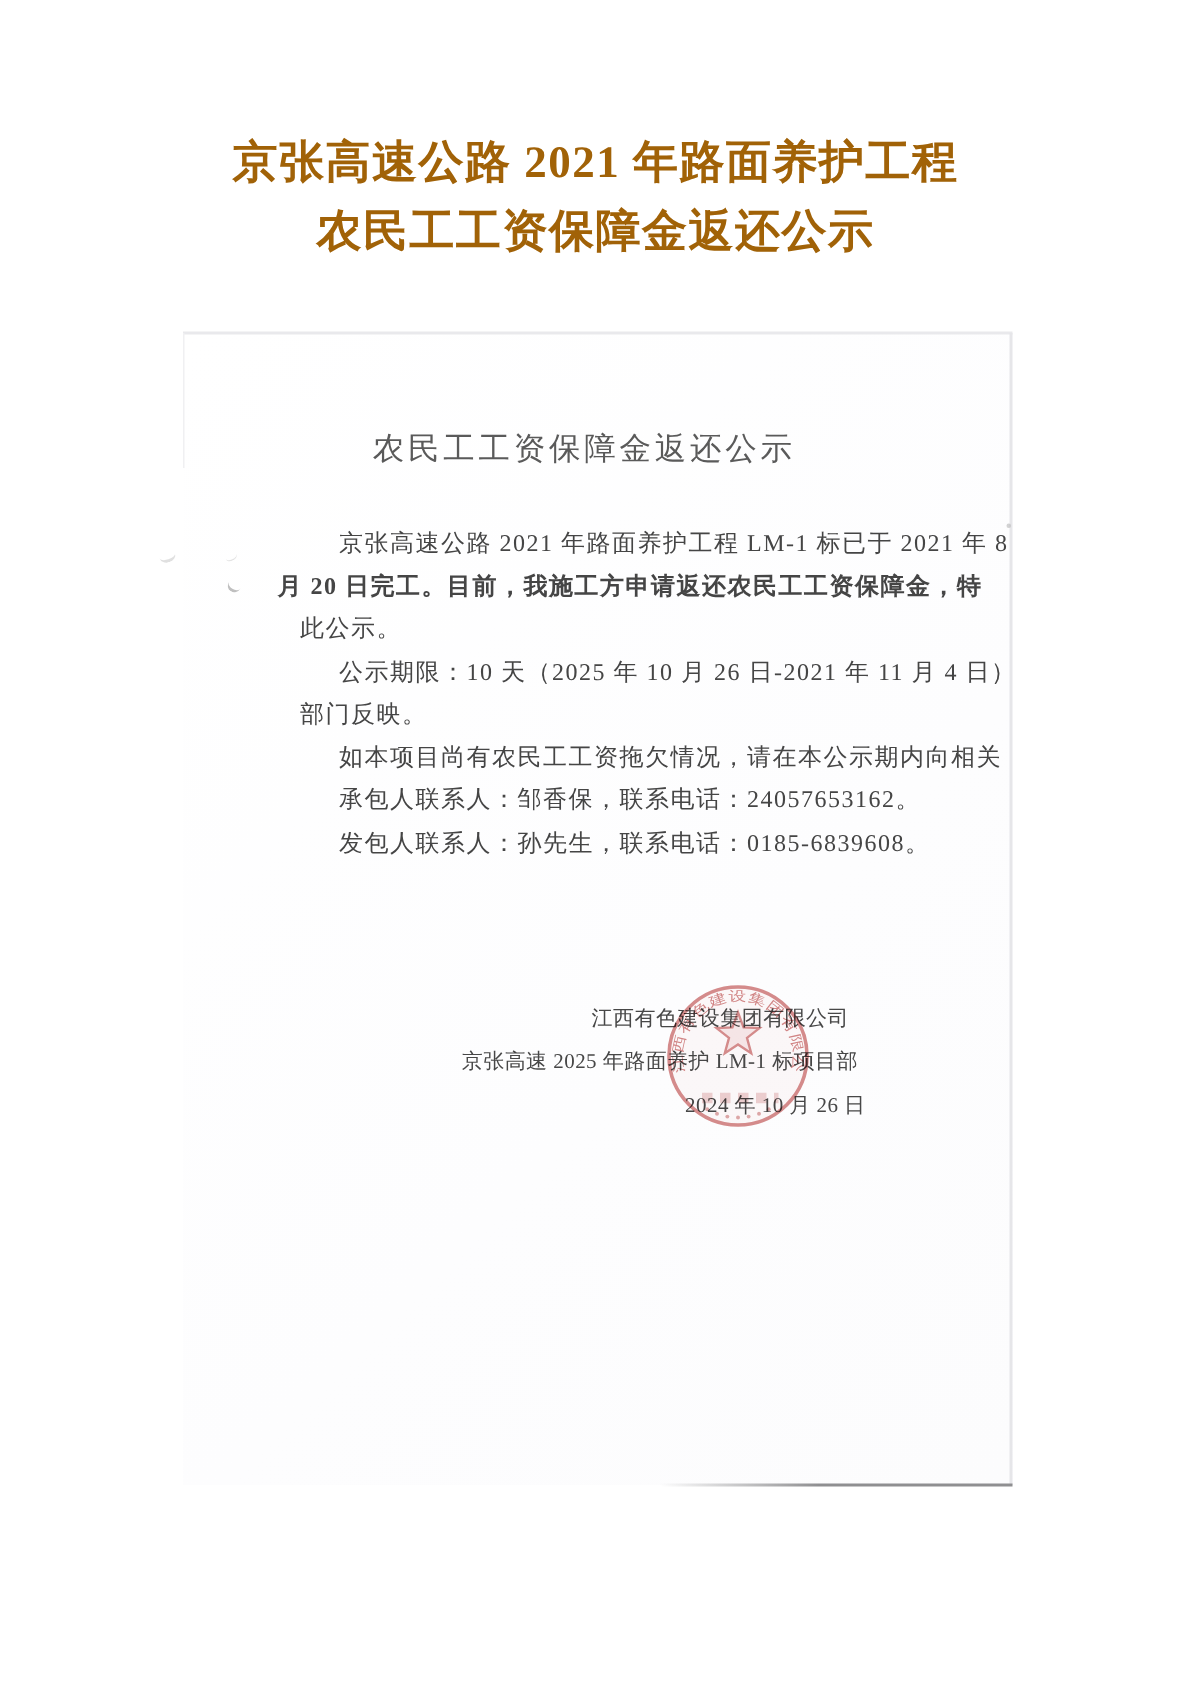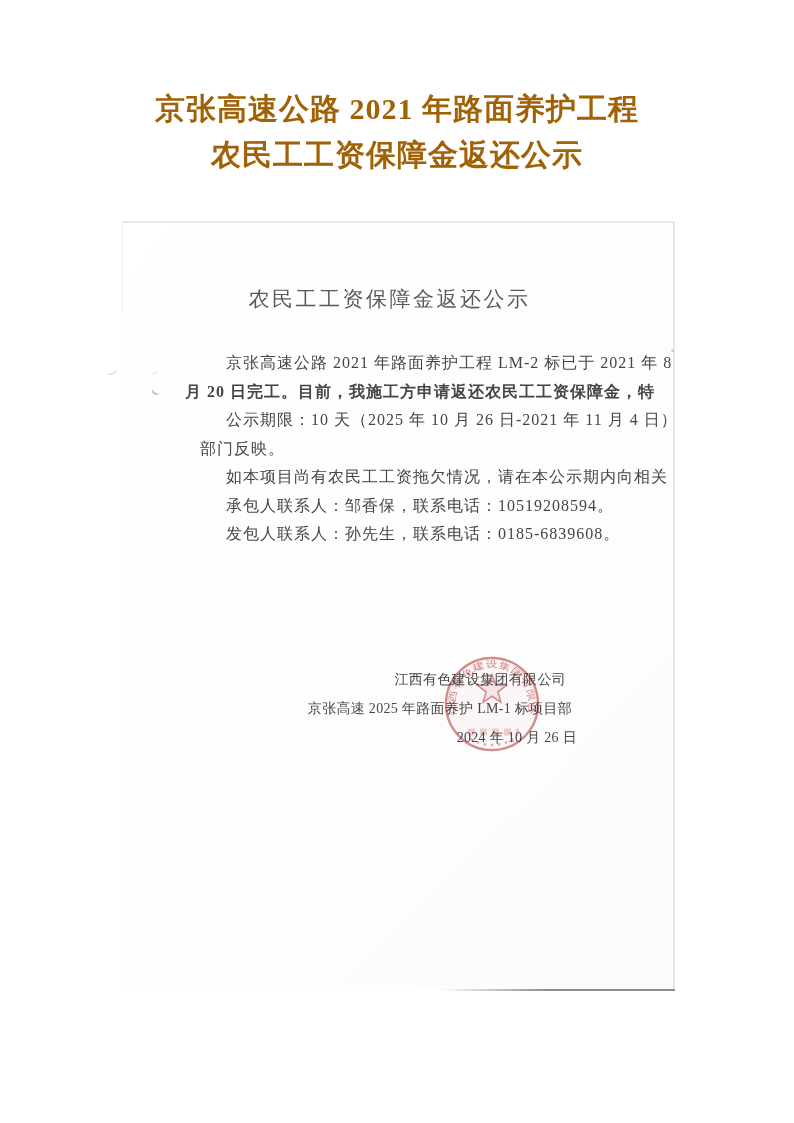--- a/index.html
+++ b/index.html
@@ -59,26 +59,27 @@
 
   <div class="scan">
     <div class="edge edge-top"></div>
     <div class="edge edge-right"></div>
     <div class="edge edge-left"></div>
     <div class="edge edge-bottom"></div>
 
     <div class="doc-title">农民工工资保障金返还公示</div>
 
     <div class="body">
-      <div class="line indent">京张高速公路 2021 年路面养护工程 LM-2 标已于 2021 年 8</div>
+      <div class="line indent">京张高速公路 2021 年路面养护工程 LM-1 标已于 2021 年 8</div>
       <div class="line pull">月 20 日完工。目前，我施工方申请返还农民工工资保障金，特</div>
+      <div class="line">此公示。</div>
       <div class="line indent">公示期限：10 天（2025 年 10 月 26 日-2021 年 11 月 4 日）</div>
       <div class="line">部门反映。</div>
       <div class="line indent">如本项目尚有农民工工资拖欠情况，请在本公示期内向相关</div>
-      <div class="line indent">承包人联系人：邹香保，联系电话：10519208594。</div>
+      <div class="line indent">承包人联系人：邹香保，联系电话：24057653162。</div>
       <div class="line indent">发包人联系人：孙先生，联系电话：0185-6839608。</div>
     </div>
 
     <div class="smudge sm-b"></div>
     <div class="smudge sm-c"></div>
     <div class="smudge speck"></div>
 
     <div class="signature">
       <div class="sig-line sig-company">江西有色建设集团有限公司</div>
       <div class="sig-line sig-dept">京张高速 2025 年路面养护 LM-1 标项目部</div>

